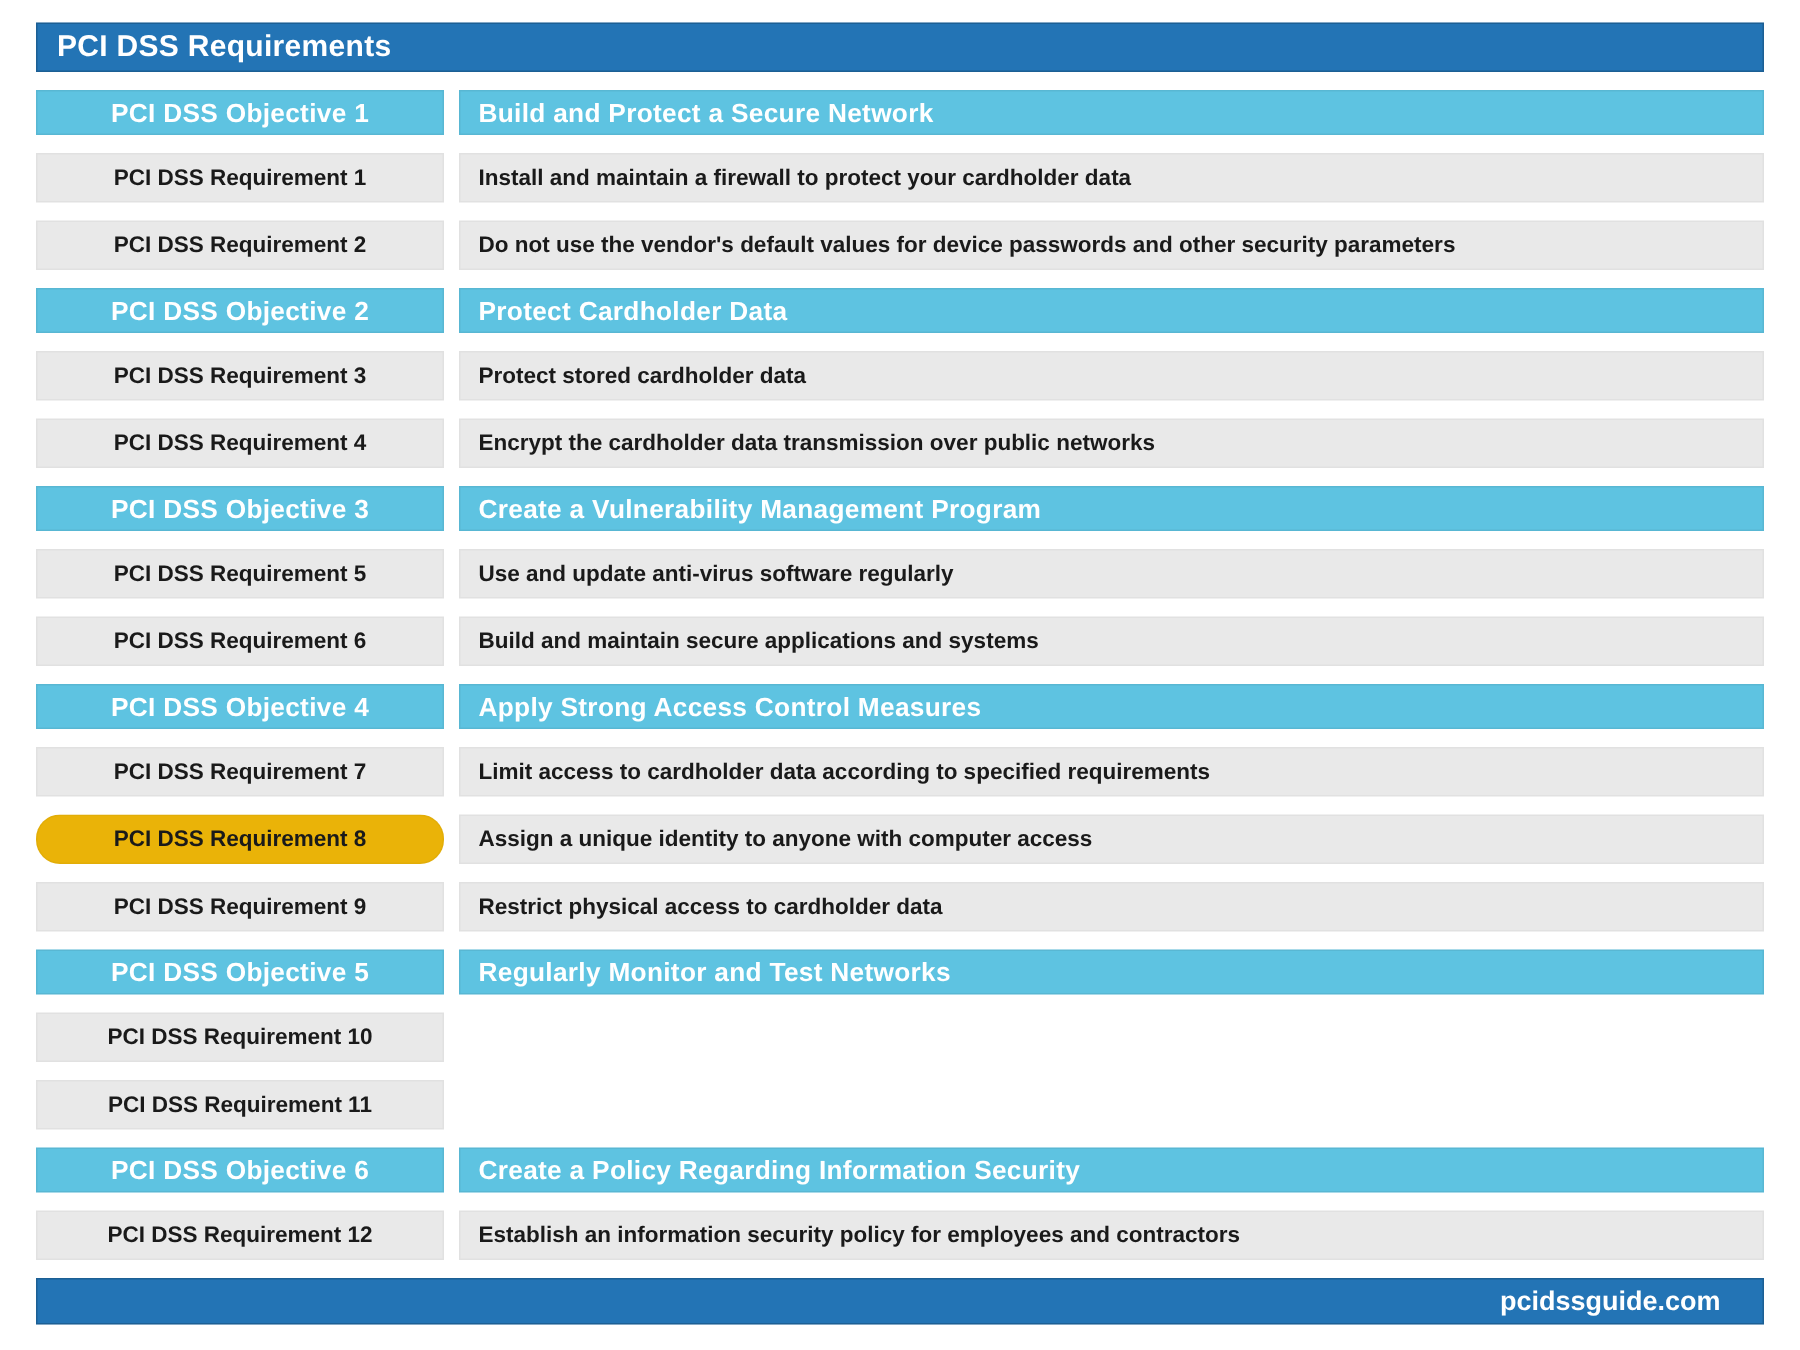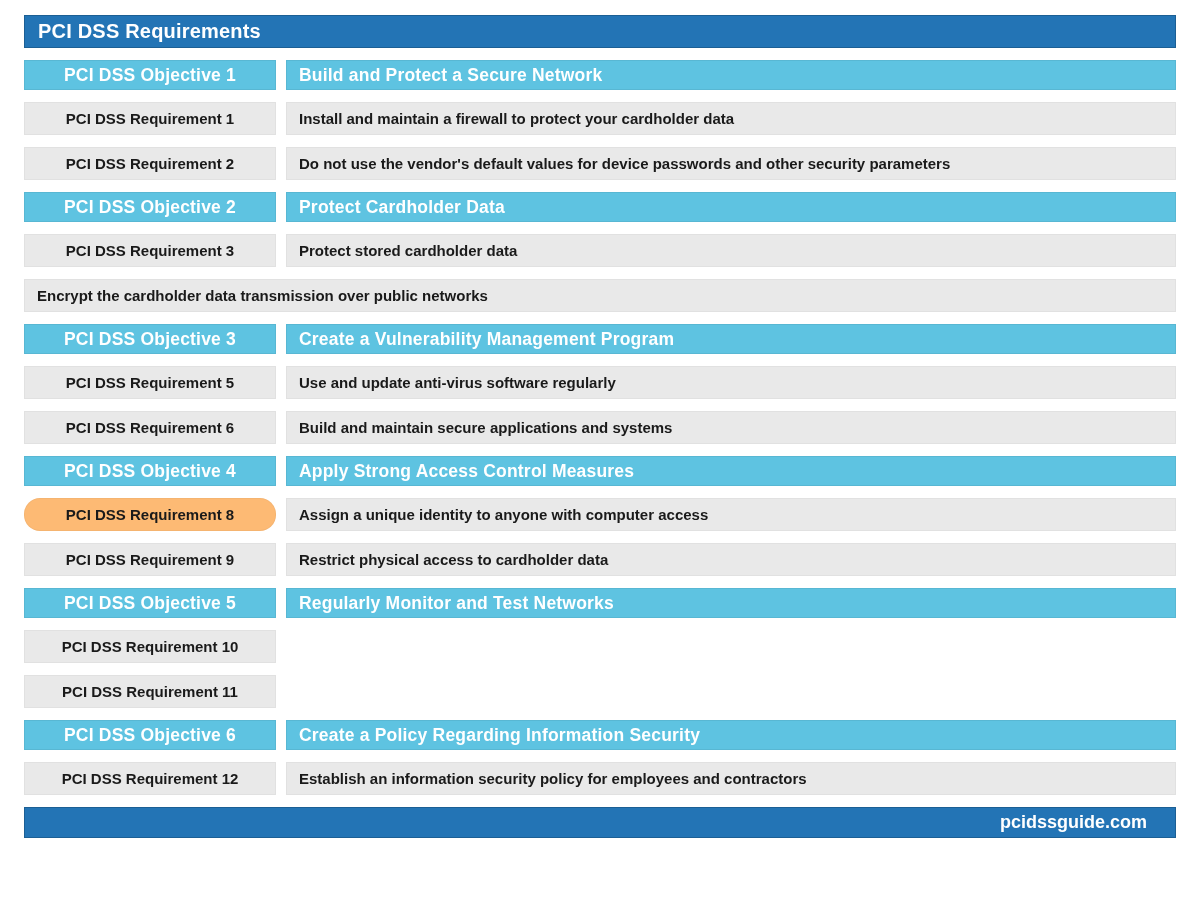--- a/index.html
+++ b/index.html
@@ -40,21 +40,21 @@
     margin-bottom: 12px;
   }
   .cell {
     box-sizing: border-box;
     display: flex;
     align-items: center;
     white-space: nowrap;
     overflow: hidden;
   }
   .cell.left {
-    width: 252px;
+    width: 272px;
     flex: none;
     justify-content: center;
   }
   .cell.right {
     flex: 1;
     padding-left: 12px;
   }
   .row.objective .cell {
     height: 30px;
     color: #ffffff;
@@ -107,40 +107,45 @@
         </div>
         <div class="row objective">
           <div class="cell left" style="background: rgb(94, 195, 225);">PCI DSS Objective 2</div>
           <div class="cell right" style="background: rgb(94, 195, 225);">Protect Cardholder Data</div>
         </div>
         <div class="row requirement">
           <div class="cell left" style="background: rgb(233, 233, 233);">PCI DSS Requirement 3</div>
           <div class="cell right" style="background: rgb(233, 233, 233);">Protect stored cardholder data</div>
         </div>
         <div class="row requirement">
+          <div class="cell left" style="background: rgb(233, 233, 233);">PCI DSS Requirement 4</div>
           <div class="cell right" style="background: rgb(233, 233, 233);">Encrypt the cardholder data transmission over public networks</div>
         </div>
         <div class="row objective">
           <div class="cell left" style="background: rgb(94, 195, 225);">PCI DSS Objective 3</div>
           <div class="cell right" style="background: rgb(94, 195, 225);">Create a Vulnerability Management Program</div>
         </div>
         <div class="row requirement">
           <div class="cell left" style="background: rgb(233, 233, 233);">PCI DSS Requirement 5</div>
           <div class="cell right" style="background: rgb(233, 233, 233);">Use and update anti-virus software regularly</div>
         </div>
         <div class="row requirement">
           <div class="cell left" style="background: rgb(233, 233, 233);">PCI DSS Requirement 6</div>
           <div class="cell right" style="background: rgb(233, 233, 233);">Build and maintain secure applications and systems</div>
         </div>
         <div class="row objective">
           <div class="cell left" style="background: rgb(94, 195, 225);">PCI DSS Objective 4</div>
           <div class="cell right" style="background: rgb(94, 195, 225);">Apply Strong Access Control Measures</div>
         </div>
         <div class="row requirement">
-          <div class="cell left" style="background: #fdba74; border-radius: 16px;">PCI DSS Requirement 8</div>
+          <div class="cell left" style="background: rgb(233, 233, 233);">PCI DSS Requirement 7</div>
+          <div class="cell right" style="background: rgb(233, 233, 233);">Limit access to cardholder data according to specified requirements</div>
+        </div>
+        <div class="row requirement">
+          <div class="cell left" style="background: #eab308; border-radius: 16px;">PCI DSS Requirement 8</div>
           <div class="cell right" style="background: rgb(233, 233, 233);">Assign a unique identity to anyone with computer access</div>
         </div>
         <div class="row requirement">
           <div class="cell left" style="background: rgb(233, 233, 233);">PCI DSS Requirement 9</div>
           <div class="cell right" style="background: rgb(233, 233, 233); text-align: center;">Restrict physical access to cardholder data</div>
         </div>
         <div class="row objective">
           <div class="cell left" style="background: rgb(94, 195, 225);">PCI DSS Objective 5</div>
           <div class="cell right" style="background: rgb(94, 195, 225);">Regularly Monitor and Test Networks</div>
         </div>

